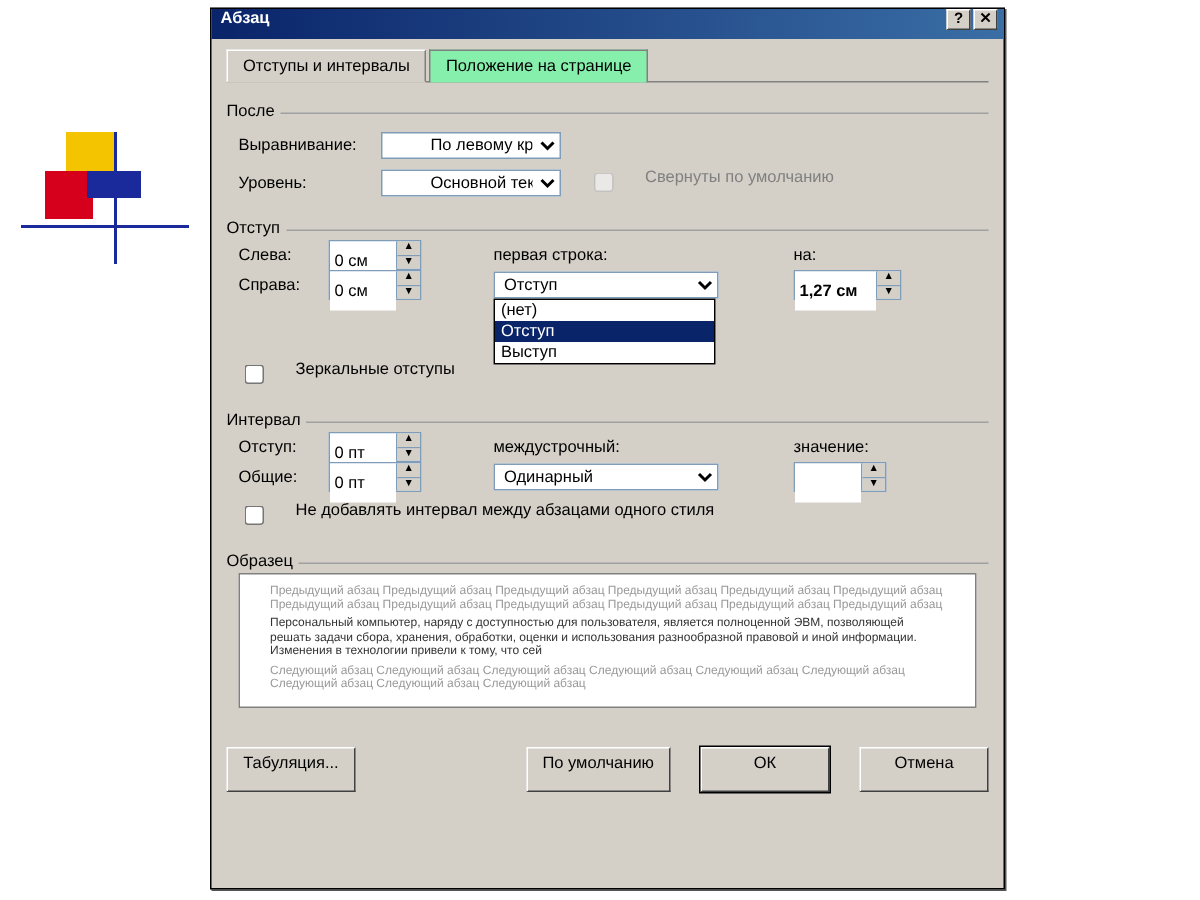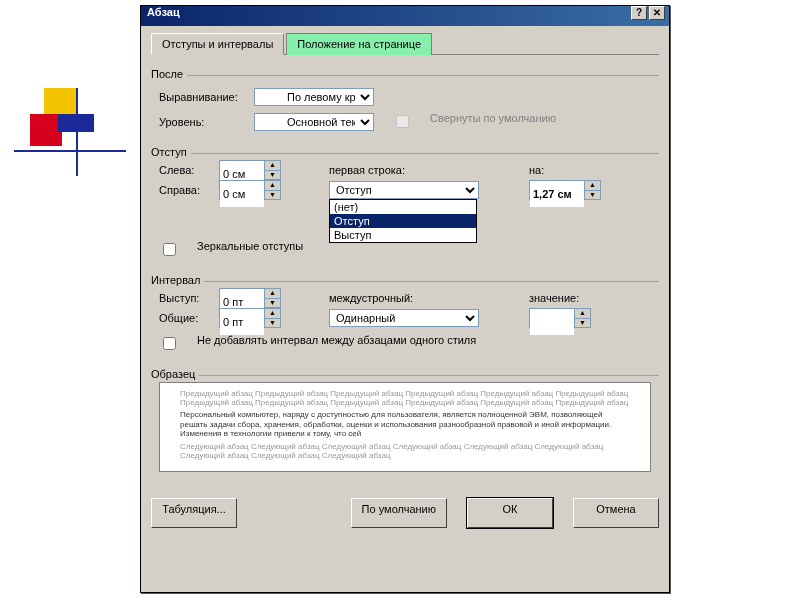--- a/index.html
+++ b/index.html
@@ -277,21 +277,21 @@
           <span>Зеркальные отступы</span>
         </label>
       </div>
     </div>
 
     <div class="group">
       <span class="legend">Интервал</span>
 
       <div class="grid3">
         <div class="row" style="margin:0">
-          <span class="lbl" style="width:60px">Выступ:</span>
+          <span class="lbl" style="width:60px">Отступ:</span>
           <span class="spin">
             <input value="0 пт" style="">
             <span class="arrows">
                 <span class="arrow">▲</span>
                 <span class="arrow">▼</span>
               </span>
           </span>
         </div>
         <span class="mini-lbl">междустрочный:</span>
         <span class="mini-lbl">значение:</span>

